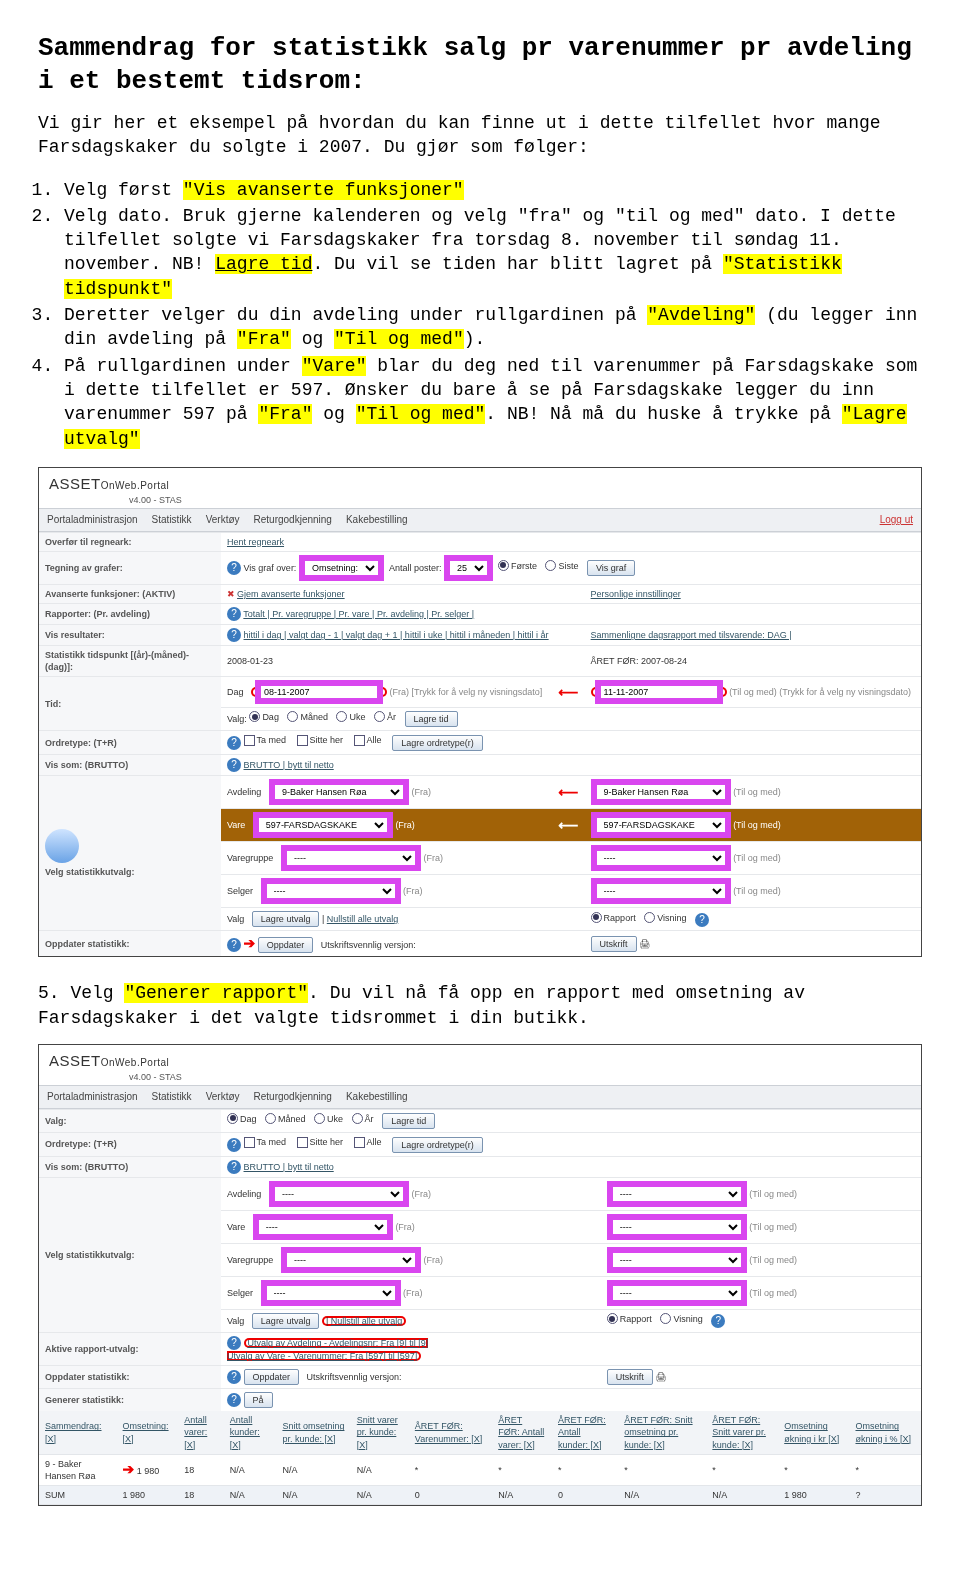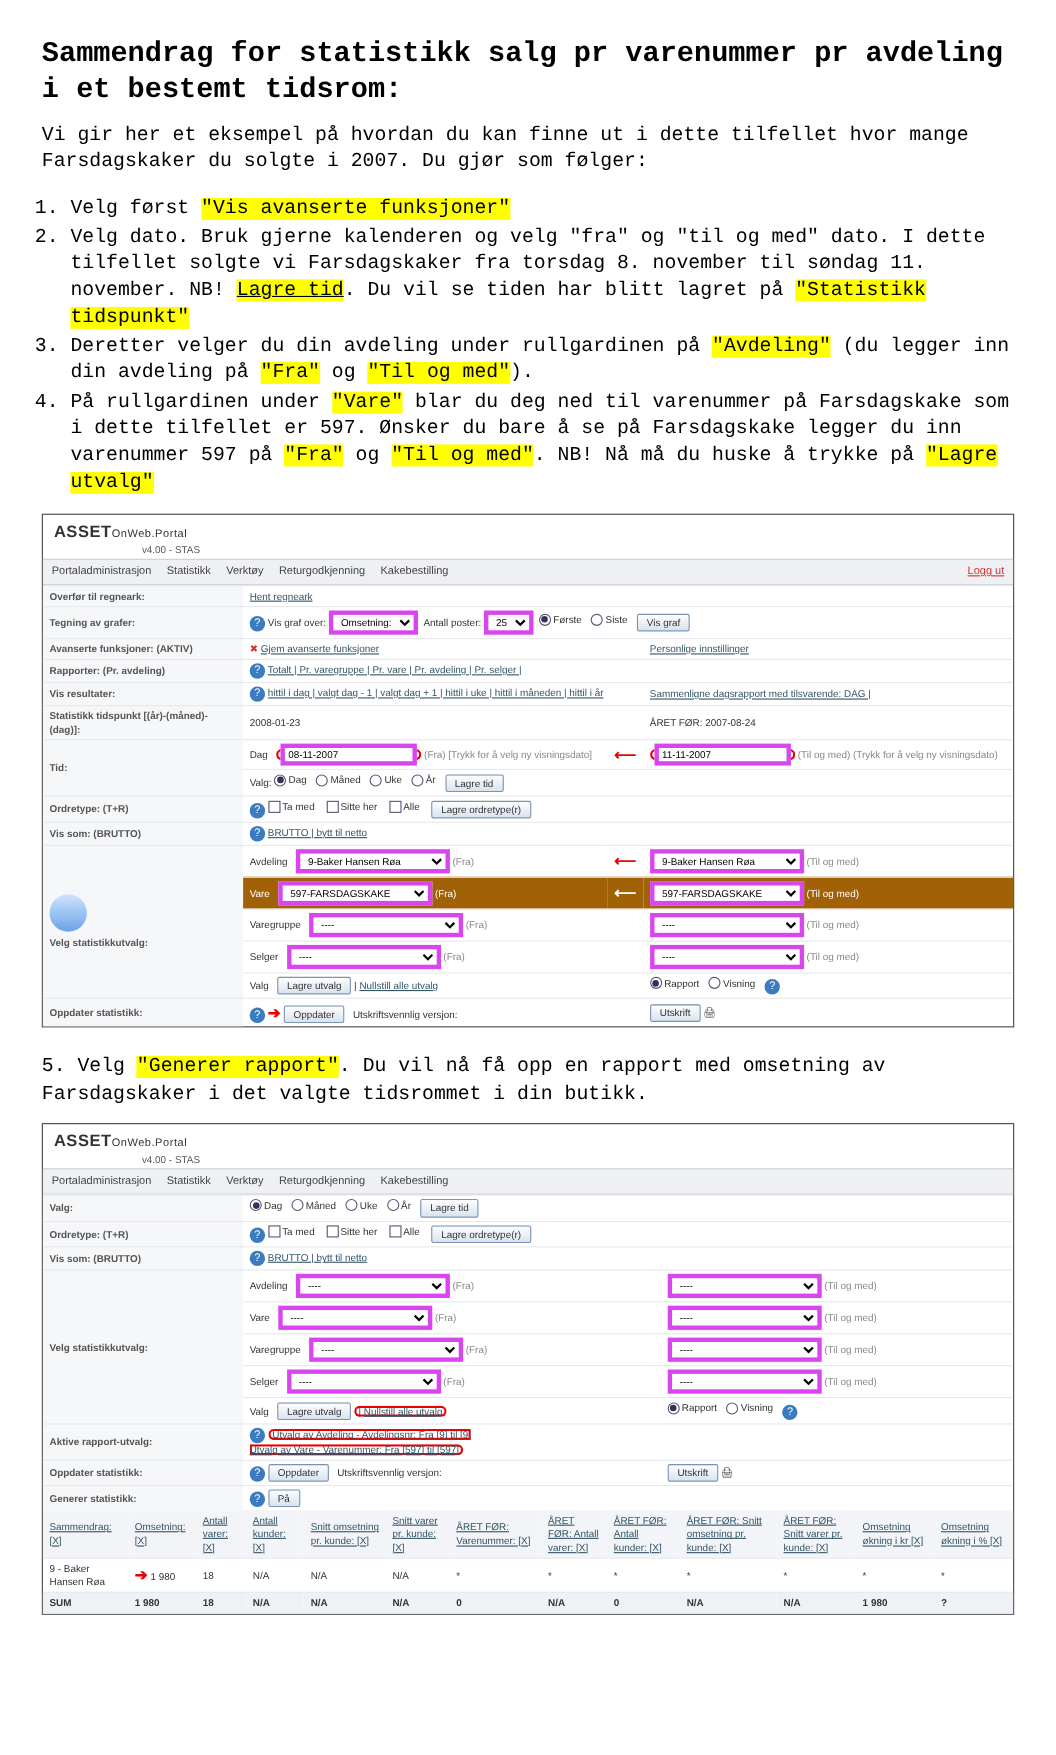--- a/index.html
+++ b/index.html
@@ -5,35 +5,35 @@
   body { margin:0; padding:32px 38px; font-family:"Courier New", monospace; font-size:18px; line-height:1.35; color:#000; background:#fff; width:960px; box-sizing:border-box; }
   h1 { font-size:26px; font-weight:bold; margin:0 0 14px 0; line-height:1.25; font-family:"Courier New",monospace; }
   .intro { margin:0 0 18px 0; }
   .hl { background:#ffff00; }
   ol { margin:0 0 16px 0; padding-left:26px; }
   ol li { margin-bottom:2px; }
   .u { text-decoration:underline; }
   .screenshot-box { border:1px solid #444; margin:12px 0 24px 0; padding:0; font-family:Verdana,Arial,sans-serif; font-size:10px; color:#333; background:#fff; }
   .sb-header { padding:6px 10px 2px; }
   .logo { font-size:15px; letter-spacing:.5px; }
-  .logo .a1 { font-weight:bold; }
+  .logo .a1 { font-weight:normal; }
   .logo .a2 { font-size:10px; }
   .sub { color:#555; font-size:9px; margin-left:80px; }
   .menubar { background:#eef0f3; border-top:1px solid #ccd0d6; border-bottom:1px solid #ccd0d6; padding:4px 8px; display:flex; gap:14px; font-size:10px; color:#444; }
   .menubar .logout { margin-left:auto; color:#c33; text-decoration:underline; }
   table.opt { width:100%; border-collapse:collapse; font-size:9px; }
   table.opt td { padding:3px 6px; border-top:1px solid #e6e8eb; vertical-align:middle; }
   table.opt td.lab { width:170px; color:#555; font-weight:bold; background:#f6f7f9; }
   .link { color:#356; text-decoration:underline; }
   .q { display:inline-block; width:14px; height:14px; border-radius:7px; background:#3b7bbf; color:#fff; text-align:center; line-height:14px; font-size:10px; }
   .icon-big { display:inline-block; width:34px; height:34px; border-radius:17px; background:linear-gradient(#cfe4ff,#6aa3e6); }
-  select.fx, input.fx { font-size:9px; border:4px solid #d946ef; background:#fff; padding:1px 3px; }
+  select.fx, input.fx { font-size:9px; border:6px solid #d946ef; background:#fff; padding:1px 3px; }
   input.fx { width:110px; }
   .btn { font-size:9px; border:1px solid #7a93b0; background:linear-gradient(#fefefe,#d8e3ef); padding:1px 8px; border-radius:2px; display:inline-block;}
-  .radio { display:inline-flex; align-items:center; gap:2px; margin-right:6px; }
+  .radio { display:inline-flex; gap:2px; margin-right:6px; }
   .radio .dot { width:9px; height:9px; border:1px solid #557; border-radius:50%; display:inline-block; position:relative;}
   .radio.on .dot::after { content:""; position:absolute; inset:1.5px; background:#335; border-radius:50%;}
   .chk { display:inline-flex; align-items:center; gap:2px; margin-right:8px;justify-content:center; }
   .chk .box { width:9px; height:9px; border:1px solid #557; display:inline-block;}
   .gray { color:#888; }
   .redcirc { box-shadow:0 0 0 2px #e00 inset; border-radius:16px; padding:0 4px;}
   .arrow-r { color:#e00; font-size:14px; font-weight:bold; }
   .hlrow { background:#a16207; color:#fff; }
   .center { text-align:center; }
   .result-hdr { font-weight:bold; font-size:11px; text-align:center; padding:6px; border-top:2px solid #333; border-bottom:2px solid #333; }
@@ -392,21 +392,21 @@
           <td data-bind="s2.row1.4">N/A</td>
           <td data-bind="s2.row1.5">N/A</td>
       <td data-bind="s2.row1.6">*</td>
           <td data-bind="s2.row1.7">*</td>
           <td data-bind="s2.row1.8">*</td>
           <td data-bind="s2.row1.9">*</td>
       <td data-bind="s2.row1.10">*</td>
           <td data-bind="s2.row1.11">*</td>
           <td data-bind="s2.row1.12">*</td>
     </tr>
-    <tr style="background:#eef2f7;font-weight:bold">
+    <tr style="background:#eef2f7;font-weight:normal">
       <td data-bind="s2.row2.0">SUM</td>
           <td data-bind="s2.row2.1">1 980</td>
           <td data-bind="s2.row2.2">18</td>
           <td data-bind="s2.row2.3">N/A</td>
       <td data-bind="s2.row2.4">N/A</td>
           <td data-bind="s2.row2.5">N/A</td>
           <td data-bind="s2.row2.6">0</td>
           <td data-bind="s2.row2.7">N/A</td>
       <td data-bind="s2.row2.8">0</td>
           <td data-bind="s2.row2.9">N/A</td>

